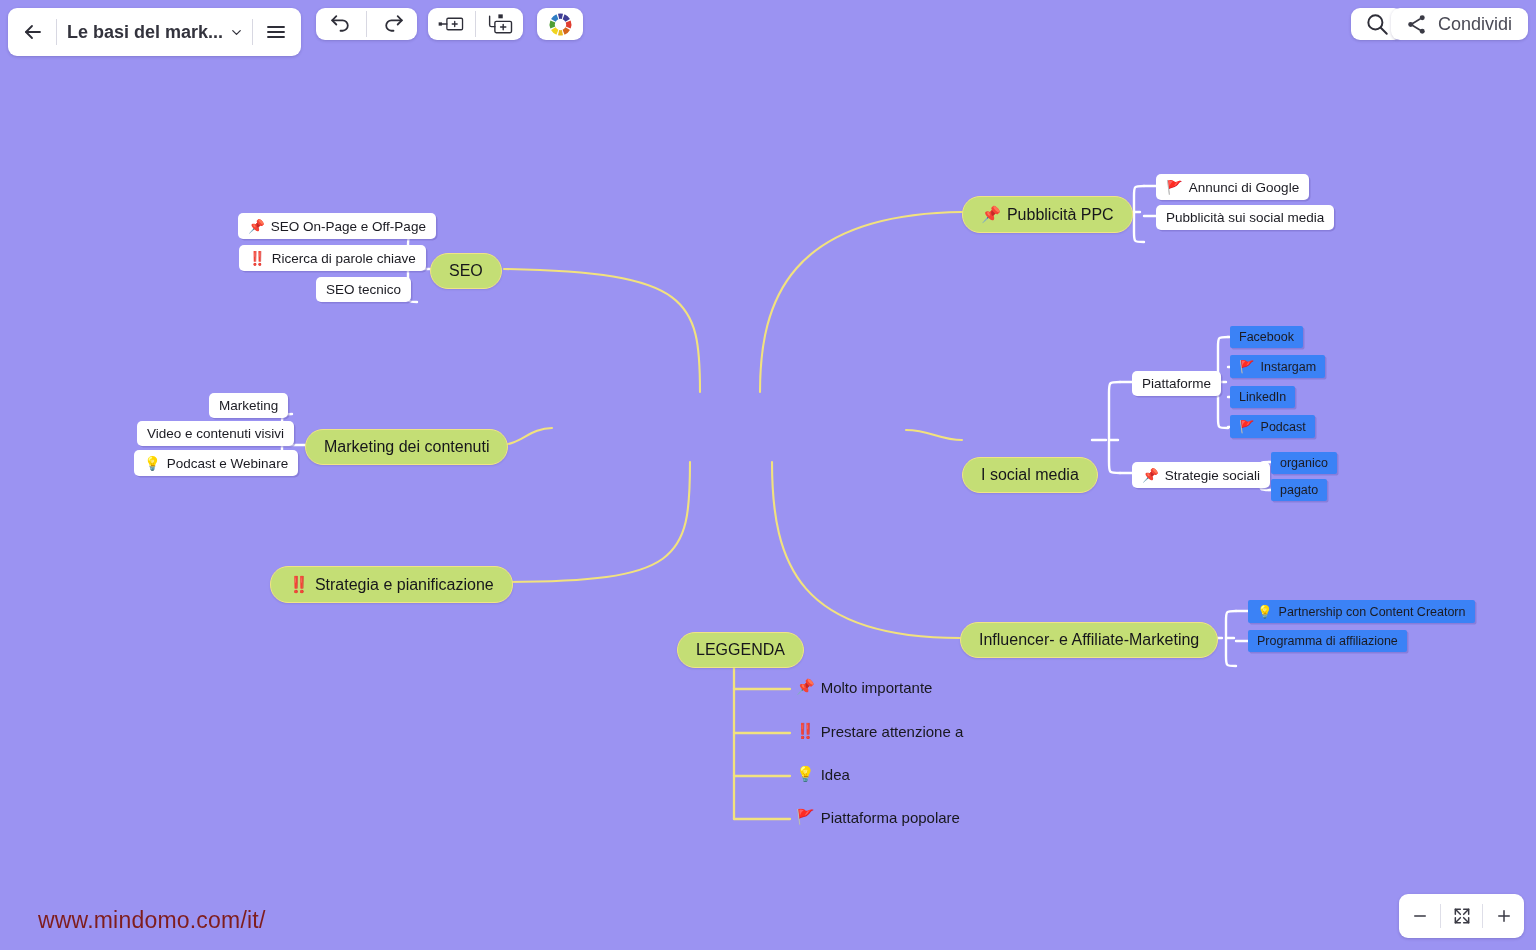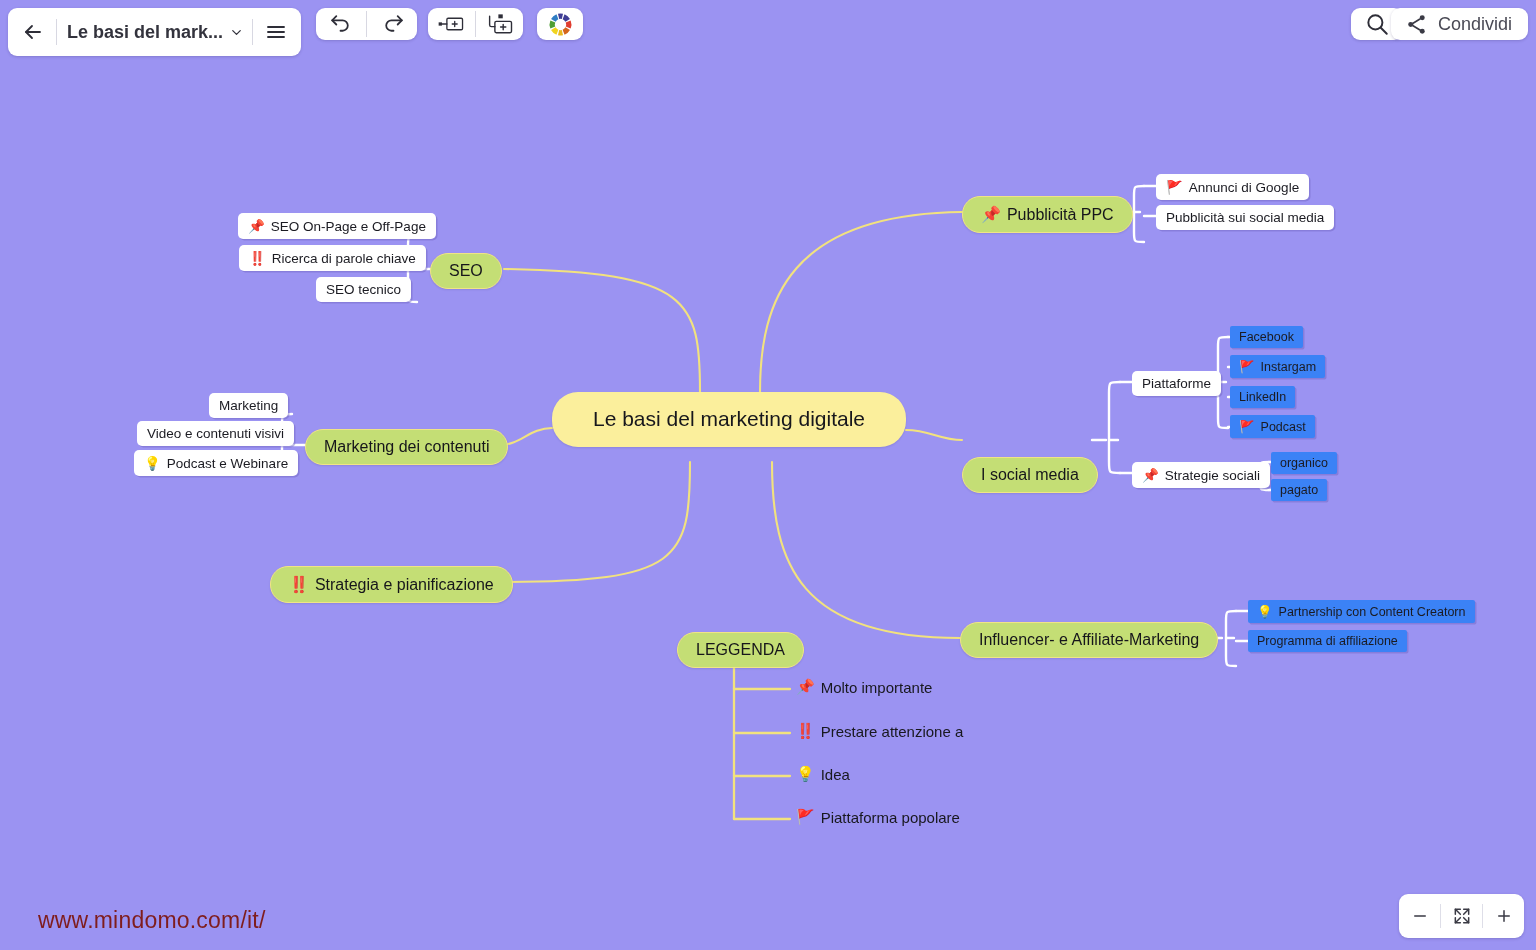--- a/index.html
+++ b/index.html
@@ -217,21 +217,20 @@
 
       <g fill="none" stroke="#f2e27e" stroke-width="2.3" stroke-linecap="round">
         <path d="M 734,664 L 734,819"></path>
         <path d="M 734,689 L 790,689"></path>
         <path d="M 734,733 L 790,733"></path>
         <path d="M 734,776 L 790,776"></path>
         <path d="M 734,819 L 790,819"></path>
       </g>
     </svg>
 
-    <div class="node n-root" style="left:552px; top:392px; width:354px;">Le basi del marketing digitale</div>
 
     <div class="node n-l1" style="left:430px; top:253px;">
       <span>SEO</span>
     </div>
     <div class="node n-l2" style="left:238px; top:213px;">
       <span class="ic">📌</span>
       <span>SEO On-Page e Off-Page</span>
     </div>
     <div class="node n-l2" style="left:239px; top:245px;">
       <span class="ic">‼️</span>

